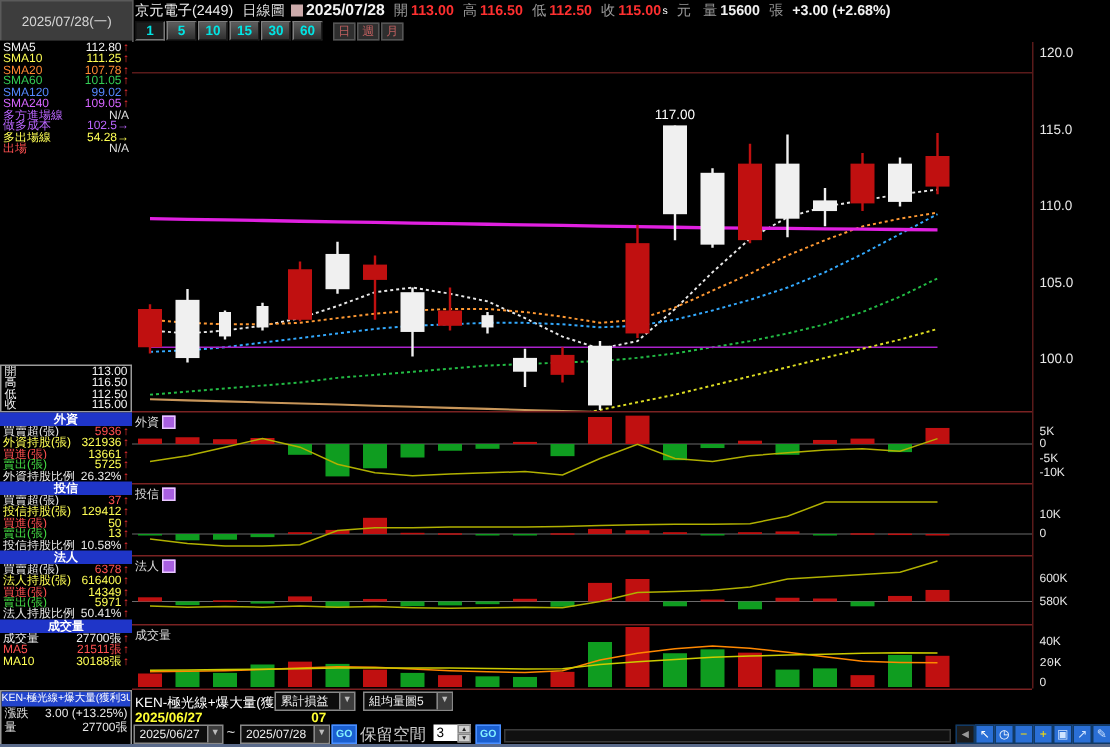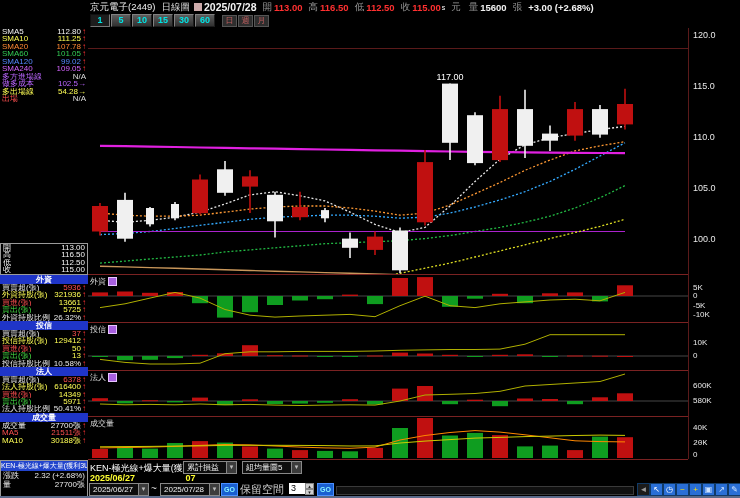--- a/index.html
+++ b/index.html
@@ -59,20 +59,21 @@
   #foot-icons{position:absolute;left:637px;top:483px;display:flex;}
   .fic{width:11px;height:11px;font-size:8px;text-align:center;line-height:11px;border:1px solid #113a66;margin-left:0px;}
   #bottom-strip{position:absolute;left:0;top:496px;width:740px;height:2px;background:#5a6a8a;}
   svg{display:block;}
 </style>
 </head>
 <body>
 
 <div id="app">
 
+  <div id="corner-date">2025/07/28(一)</div>
 
   <div id="topbar">
     <span class="wht" style="font-weight:normal;color:#eee;">京元電子(2449)</span>
     <span class="lbl" style="color:#ddd;font-family:Liberation Serif, serif;">日線圖</span>
     <span style="width:8px;height:8px;background:#caa;display:inline-block;margin:0 2px;"></span>
     <span class="wht" style="font-size:10.5px;">2025/07/28</span>
     <span class="lbl">開</span>
     <span class="red">113.00</span>
     <span class="lbl">高</span>
     <span class="red">116.50</span>
@@ -446,42 +447,42 @@
       </svg>
       <div class="ptitle">
         <span>成交量</span>
       </div>
     </div>
 
   <div id="foot-left">
     <div id="foot-left-tab">KEN-極光線+爆大量(獲利3UP)</div>
     <div class="flrow">
         <span>漲跌</span>
-      <span>2.32 (+2.68%)</span>
+      <span>3.00 (+13.25%)</span>
       </div>
     <div class="flrow">
         <span>量</span>
       <span>27700張</span>
       </div>
   </div>
 
   <div id="foot-tab">KEN-極光線+爆大量(獲利3UP)</div>
 
   <div class="dd" style="left:183px;width:52px;">
     <span class="txt">累計損益</span>
     <span class="arr">▼</span>
   </div>
   <div class="dd" style="left:242px;width:58px;">
     <span class="txt">組均量圖5</span>
     <span class="arr">▼</span>
   </div>
 
   <div id="yellow-row">
     <span>2025/06/27</span>
-    <span style="margin-left:20px;padding-left:28px;">07</span>
+    <span style="margin-left:42px;padding-left:28px;">07</span>
   </div>
 
   <div class="dd dd2" style="left:89px;width:58px;">
     <span class="txt">2025/06/27</span>
     <span class="arr">▼</span>
   </div>
   <span id="tilde">~</span>
   <div class="dd dd2" style="left:160px;width:58px;">
     <span class="txt">2025/07/28</span>
     <span class="arr">▼</span>

